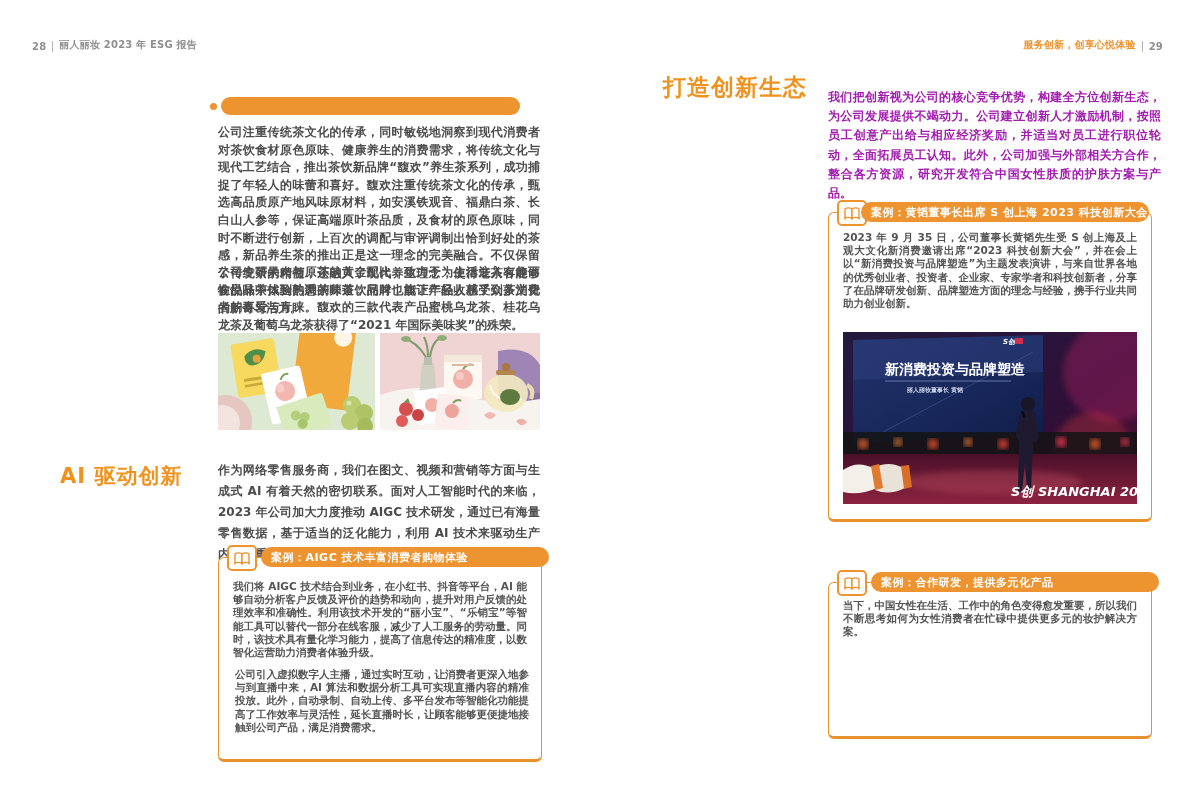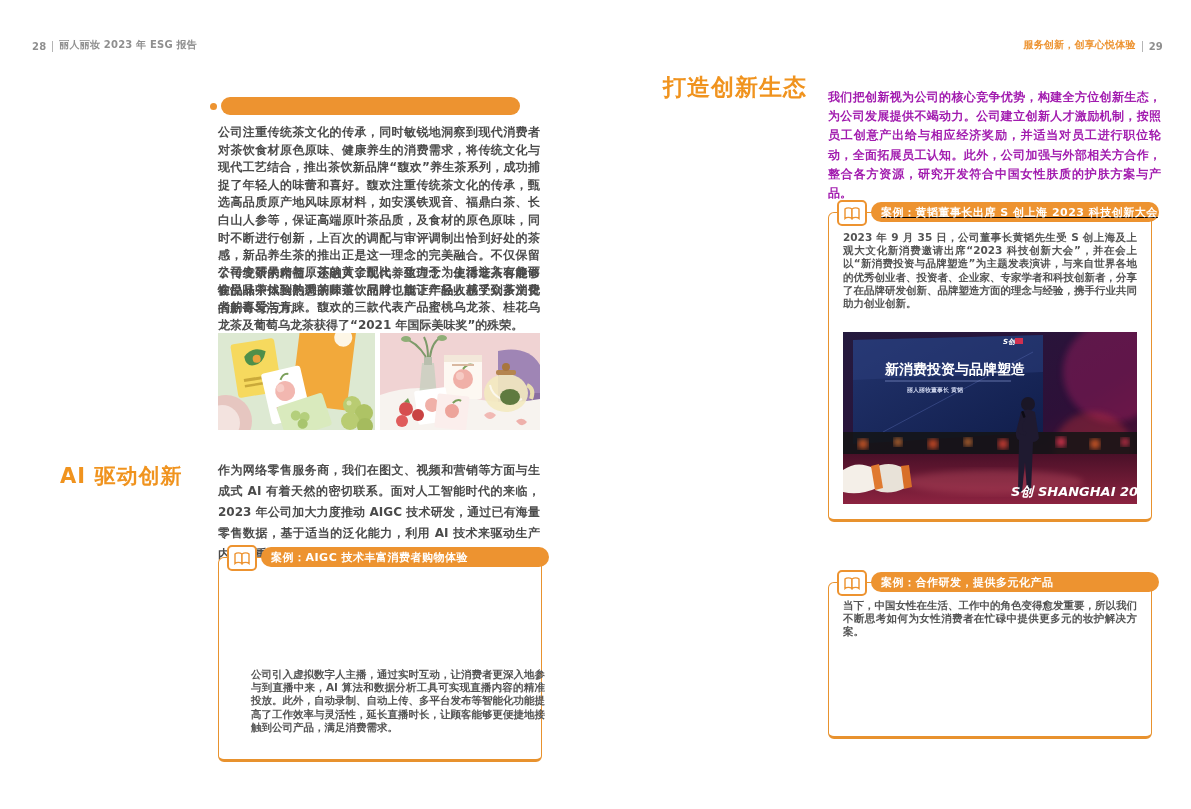--- a/index.html
+++ b/index.html
@@ -153,34 +153,35 @@
   <div class="case-box" style="left:218px;top:557px;width:322px;height:201px;">
     <div class="case-icon" style="left:8px;top:-13px;">
       <svg width="16" height="13" viewBox="0 0 16 13">
         <path d="M8 2 C6 .5 2.5 .5 1 2 L1 11.5 C2.5 10 6 10 8 11.5 Z" fill="#fff" stroke="#ed9330" stroke-width="1.4"></path>
         <path d="M8 2 C10 .5 13.5 .5 15 2 L15 11.5 C13.5 10 10 10 8 11.5 Z" fill="#fff" stroke="#ed9330" stroke-width="1.4"></path>
       </svg>
     </div>
     <div class="case-bar" style="left:42px;top:-11px;width:268px;">
       <span>案例：AIGC 技术丰富消费者购物体验</span>
     </div>
-    <p class="case-text" style="position:absolute;left:32px;top:110px;width:294px;">公司引入虚拟数字人主播，通过实时互动，让消费者更深入地参与到直播中来，AI 算法和数据分析工具可实现直播内容的精准投放。此外，自动录制、自动上传、多平台发布等智能化功能提高了工作效率与灵活性，延长直播时长，让顾客能够更便捷地接触到公司产品，满足消费需求。</p>
+    <p class="case-text" style="position:absolute;left:14px;top:22px;width:294px;">我们将 AIGC 技术结合到业务，在小红书、抖音等平台，AI 能够自动分析客户反馈及评价的趋势和动向，提升对用户反馈的处理效率和准确性。利用该技术开发的“丽小宝”、“乐销宝”等智能工具可以替代一部分在线客服，减少了人工服务的劳动量。同时，该技术具有量化学习能力，提高了信息传达的精准度，以数智化运营助力消费者体验升级。</p>
+    <p class="case-text" style="position:absolute;left:16px;top:110px;width:294px;">公司引入虚拟数字人主播，通过实时互动，让消费者更深入地参与到直播中来，AI 算法和数据分析工具可实现直播内容的精准投放。此外，自动录制、自动上传、多平台发布等智能化功能提高了工作效率与灵活性，延长直播时长，让顾客能够更便捷地接触到公司产品，满足消费需求。</p>
   </div>
 
   <div class="abs section-heading" style="left:663px;top:72px;font-size:23px;">打造创新生态</div>
   <p class="abs intro-text" style="left:828px;top:88px;width:333px;">我们把创新视为公司的核心竞争优势，构建全方位创新生态，为公司发展提供不竭动力。公司建立创新人才激励机制，按照员工创意产出给与相应经济奖励，并适当对员工进行职位轮动，全面拓展员工认知。此外，公司加强与外部相关方合作，整合各方资源，研究开发符合中国女性肤质的护肤方案与产品。</p>
 
   <div class="case-box" style="left:828px;top:212px;width:322px;height:306px;">
     <div class="case-icon" style="left:8px;top:-13px;">
       <svg width="16" height="13" viewBox="0 0 16 13">
         <path d="M8 2 C6 .5 2.5 .5 1 2 L1 11.5 C2.5 10 6 10 8 11.5 Z" fill="#fff" stroke="#ed9330" stroke-width="1.4"></path>
         <path d="M8 2 C10 .5 13.5 .5 15 2 L15 11.5 C13.5 10 10 10 8 11.5 Z" fill="#fff" stroke="#ed9330" stroke-width="1.4"></path>
       </svg>
     </div>
-    <div class="case-bar" style="left:42px;top:-11px;width:268px;text-decoration:underline;">
+    <div class="case-bar" style="left:32px;top:-11px;width:268px;">
       <span>案例：黄韬董事长出席 S 创上海 2023 科技创新大会</span>
     </div>
     <p class="case-text" style="position:absolute;left:14px;top:18px;width:294px;">2023 年 9 月 35 日，公司董事长黄韬先生受 S 创上海及上观大文化新消费邀请出席“2023 科技创新大会”，并在会上以“新消费投资与品牌塑造”为主题发表演讲，与来自世界各地的优秀创业者、投资者、企业家、专家学者和科技创新者，分享了在品牌研发创新、品牌塑造方面的理念与经验，携手行业共同助力创业创新。</p>
 
     <div class="photo-frame" style="left:14px;top:119px;width:294px;height:172px;">
       <svg width="294" height="172" viewBox="0 0 294 172">
         <defs>
           <linearGradient id="bgGrad" x1="0" y1="0" x2="1" y2="1">
             <stop offset="0" stop-color="#241a3e"></stop>
               <stop offset="0.6" stop-color="#2d1038"></stop>

